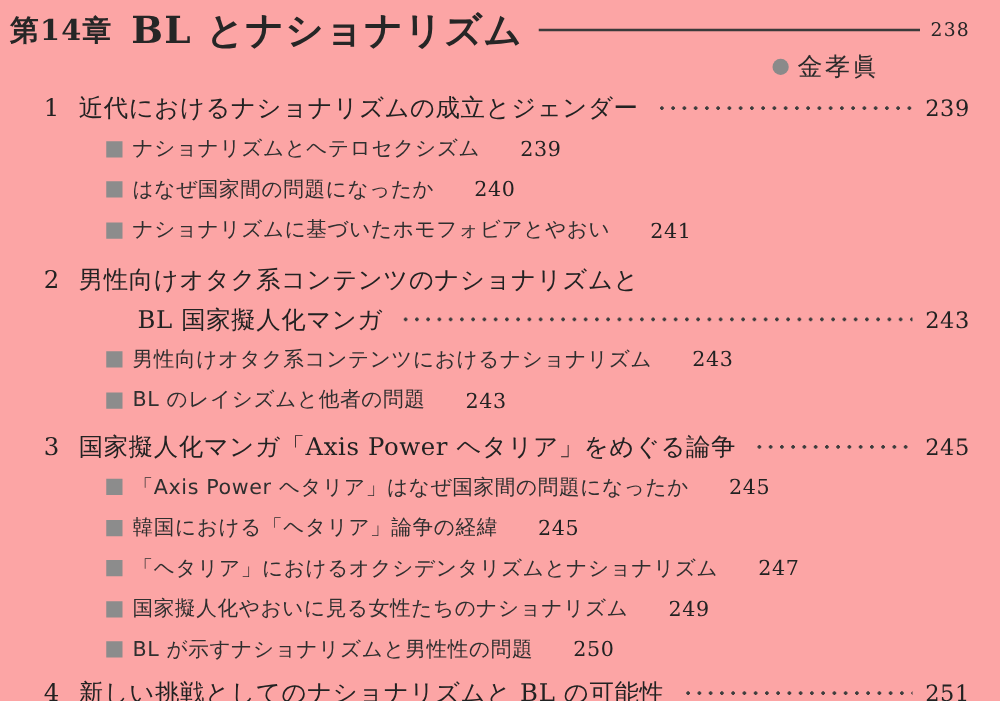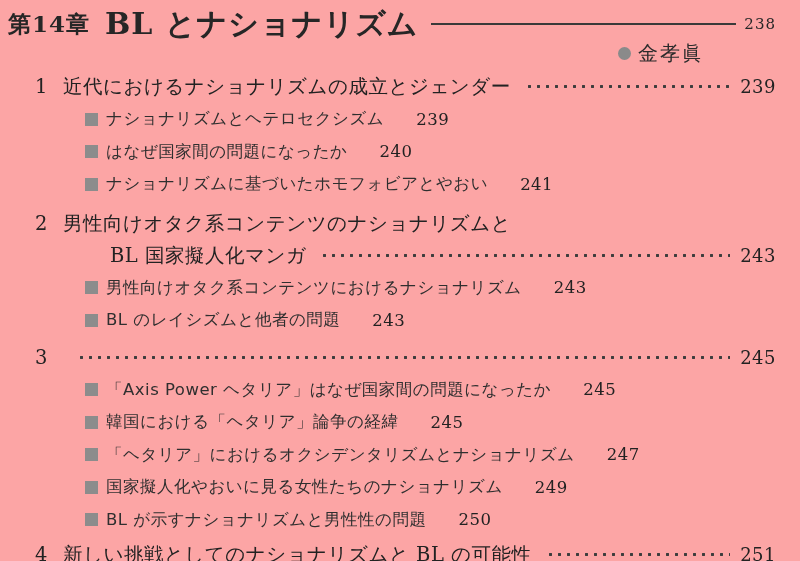--- a/index.html
+++ b/index.html
@@ -203,20 +203,21 @@
       <span class="sub-page">243</span>
     </div>
     <div class="sub-row">
       <span class="sub-square"></span>
       <span class="sub-title">BL のレイシズムと他者の問題</span>
       <span class="sub-page">243</span>
     </div>
 
     <div class="sec-row gap-sec3">
       <span class="sec-num">3</span>
+      <span class="sec-title">国家擬人化マンガ「Axis Power ヘタリア」をめぐる論争</span>
       <span class="leader"></span>
       <span class="sec-page">245</span>
     </div>
     <div class="sub-row">
       <span class="sub-square"></span>
       <span class="sub-title">「Axis Power ヘタリア」はなぜ国家間の問題になったか</span>
       <span class="sub-page">245</span>
     </div>
     <div class="sub-row">
       <span class="sub-square"></span>

